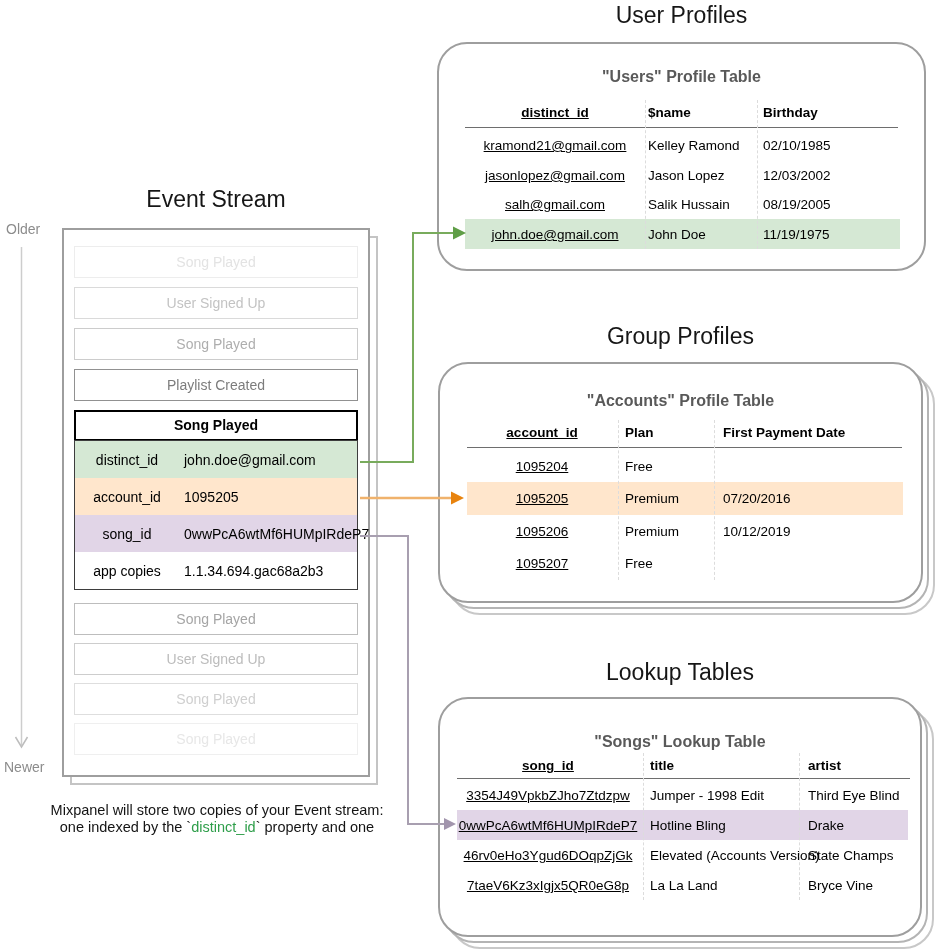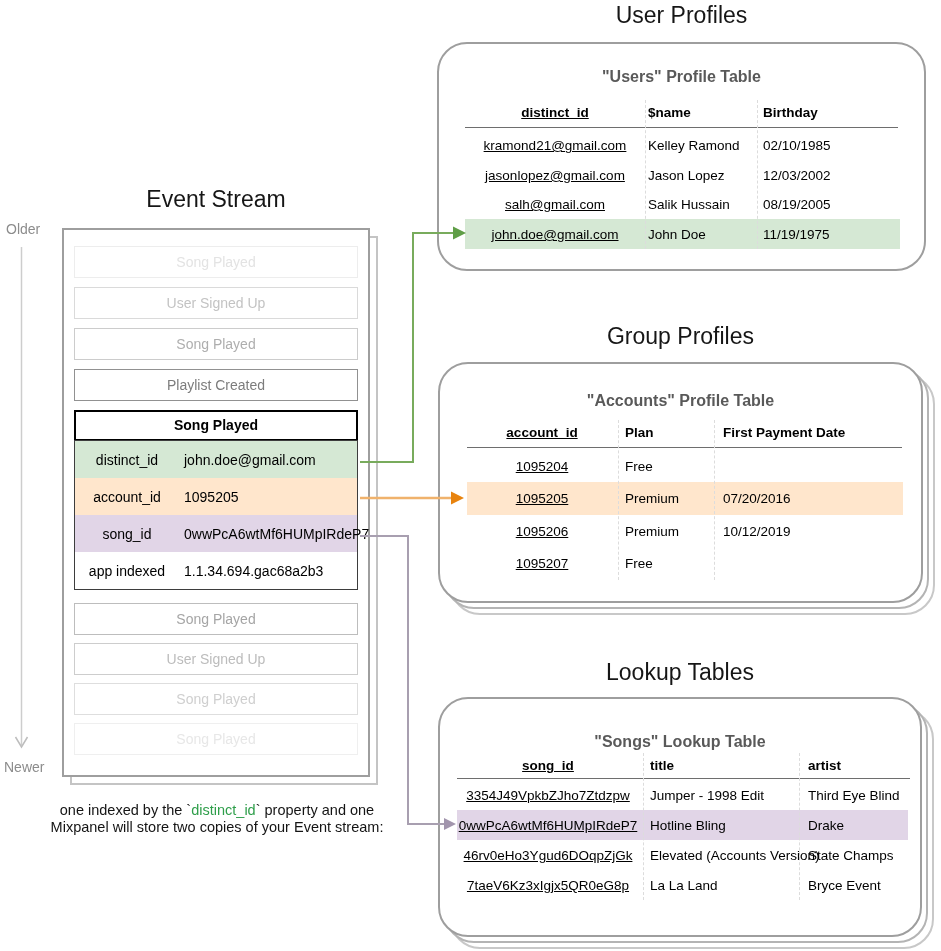--- a/index.html
+++ b/index.html
@@ -105,33 +105,33 @@
   </div>
   <div class="drow row-orange">
     <span class="dkey">account_id</span>
     <span class="dval">1095205</span>
   </div>
   <div class="drow row-purple">
     <span class="dkey">song_id</span>
     <span class="dval">0wwPcA6wtMf6HUMpIRdeP7</span>
   </div>
   <div class="drow row-white">
-    <span class="dkey">app indexed</span>
+    <span class="dkey">app copies</span>
     <span class="dval">1.1.34.694.gac68a2b3</span>
   </div>
 </div>
 
 <div class="event g1" style="top:603px;">Song Played</div>
 <div class="event g2" style="top:643px;">User Signed Up</div>
 <div class="event g3" style="top:683px;">Song Played</div>
 <div class="event g4" style="top:723px;">Song Played</div>
 
 <div class="caption">
+  <div>Mixpanel will store two copies of your Event stream:</div>
   <div><span>one indexed by the `</span><span class="code-green">distinct_id</span><span>` property and one</span></div>
-  <div>Mixpanel will store two copies of your Event stream:</div>
 </div>
 
 <div class="bigtitle" style="left:437px; top:2px; width:489px;">User Profiles</div>
 <div class="card" style="left:437px; top:42px; width:489px; height:229px;"></div>
 <div class="tabletitle" style="left:437px; top:68px; width:489px;">"Users" Profile Table</div>
 
 <div class="hl hl-green" style="left:465px; top:219px; width:435px; height:30px;"></div>
 
 <div class="th u center" style="left:465px; top:105px; width:180px;">distinct_id</div>
 <div class="th" style="left:648px; top:105px;">$name</div>
@@ -209,21 +209,21 @@
 <div class="cell u center" style="left:457px; top:818px; width:182px;">0wwPcA6wtMf6HUMpIRdeP7</div>
 <div class="cell" style="left:650px; top:818px;">Hotline Bling</div>
 <div class="cell" style="left:808px; top:818px;">Drake</div>
 
 <div class="cell u center" style="left:457px; top:848px; width:182px;">46rv0eHo3Ygud6DOqpZjGk</div>
 <div class="cell" style="left:650px; top:848px;">Elevated (Accounts Version)</div>
 <div class="cell" style="left:808px; top:848px;">State Champs</div>
 
 <div class="cell u center" style="left:457px; top:878px; width:182px;">7taeV6Kz3xIgjx5QR0eG8p</div>
 <div class="cell" style="left:650px; top:878px;">La La Land</div>
-<div class="cell" style="left:808px; top:878px;">Bryce Event</div>
+<div class="cell" style="left:808px; top:878px;">Bryce Vine</div>
 
 <svg class="overlay" width="941" height="951" viewBox="0 0 941 951">
 
   <g>
     <line x1="21.5" y1="247" x2="21.5" y2="745" stroke="#cdcdcd" stroke-width="1.5"></line>
     <polyline points="15.5,737 21.5,747 27.5,737" fill="none" stroke="#bdbdbd" stroke-width="1.5"></polyline>
   </g>
 
   <g>
     <polyline points="360,462 413,462 413,233 454,233" fill="none" stroke="#78ab5c" stroke-width="2"></polyline>

